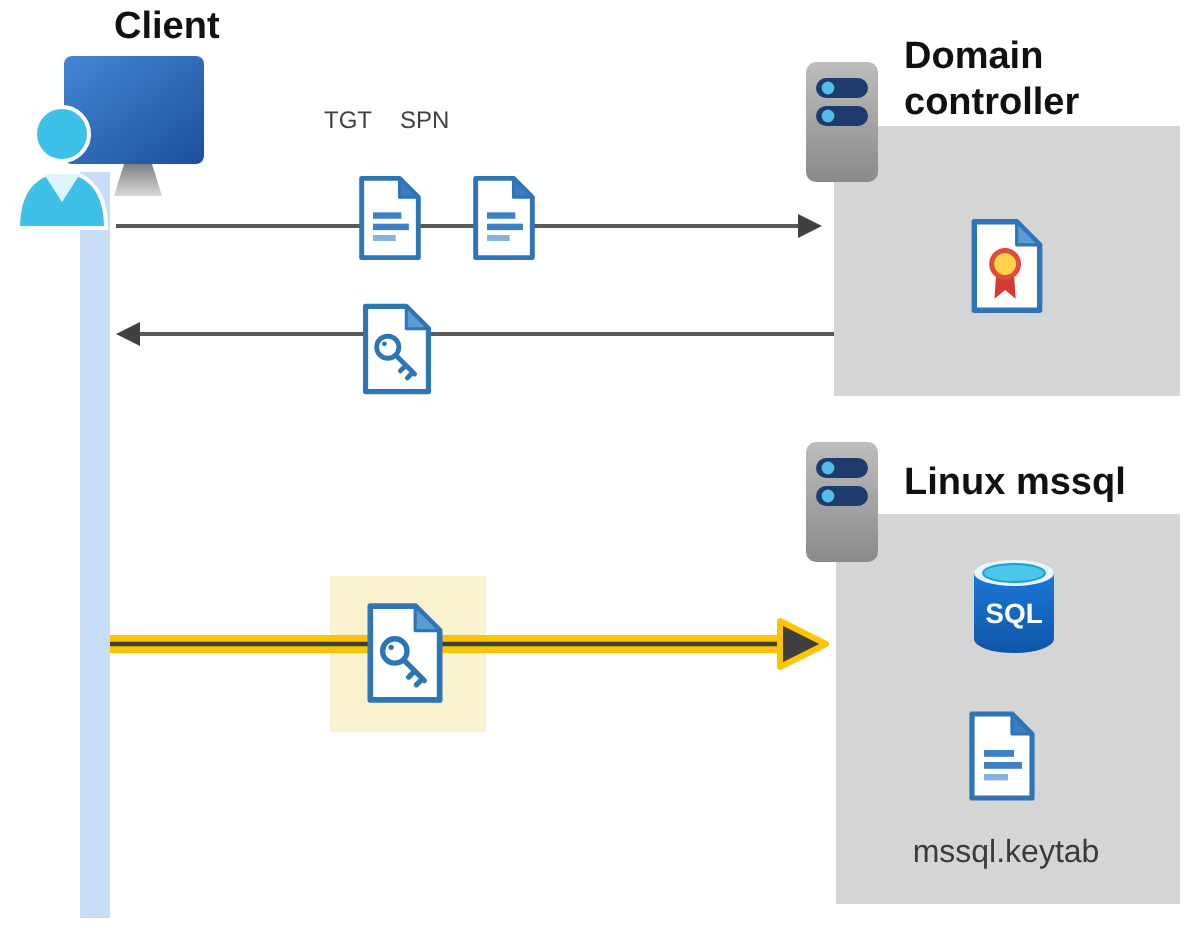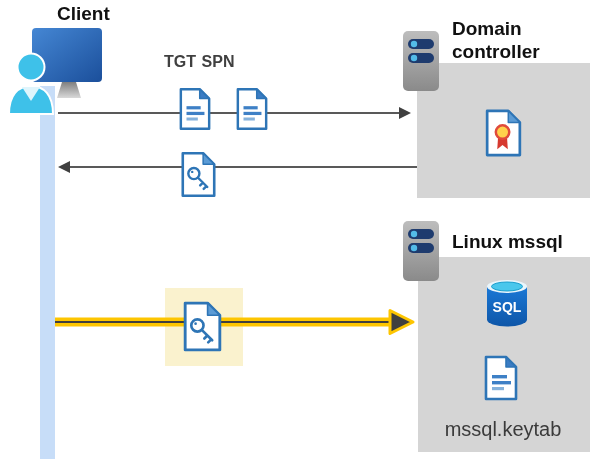--- a/index.html
+++ b/index.html
@@ -2,22 +2,22 @@
 <html><head>
 <meta charset="utf-8">
 <style>
   html,body{margin:0;padding:0;background:#fff;}
   #canvas{
     position:relative;width:600px;height:468px;background:#ffffff;
     font-family:"Liberation Sans","DejaVu Sans",sans-serif;overflow:hidden;
   }
   .abs{position:absolute;}
   .node-label{font-weight:700;color:#111111;font-size:19px;line-height:23px;}
-  .msg-label{color:#404040;font-size:16px;text-align:center;font-weight:bold;}
-  .file-label{color:#3b3b3b;font-size:20px;text-align:center;}
+  .msg-label{color:#404040;font-size:12px;text-align:left;}
+  .file-label{color:#3b3b3b;font-size:16px;text-align:center;}
   .gray-box{background:#d5d5d5;}
   .lifeline{background:#c7ddf8;}
   .highlight{background:#faf2ce;}
   svg{display:block;overflow:visible;}
 </style>
 </head>
 <body>
 
 <svg width="0" height="0" style="position:absolute" aria-hidden="true">
   <defs>

